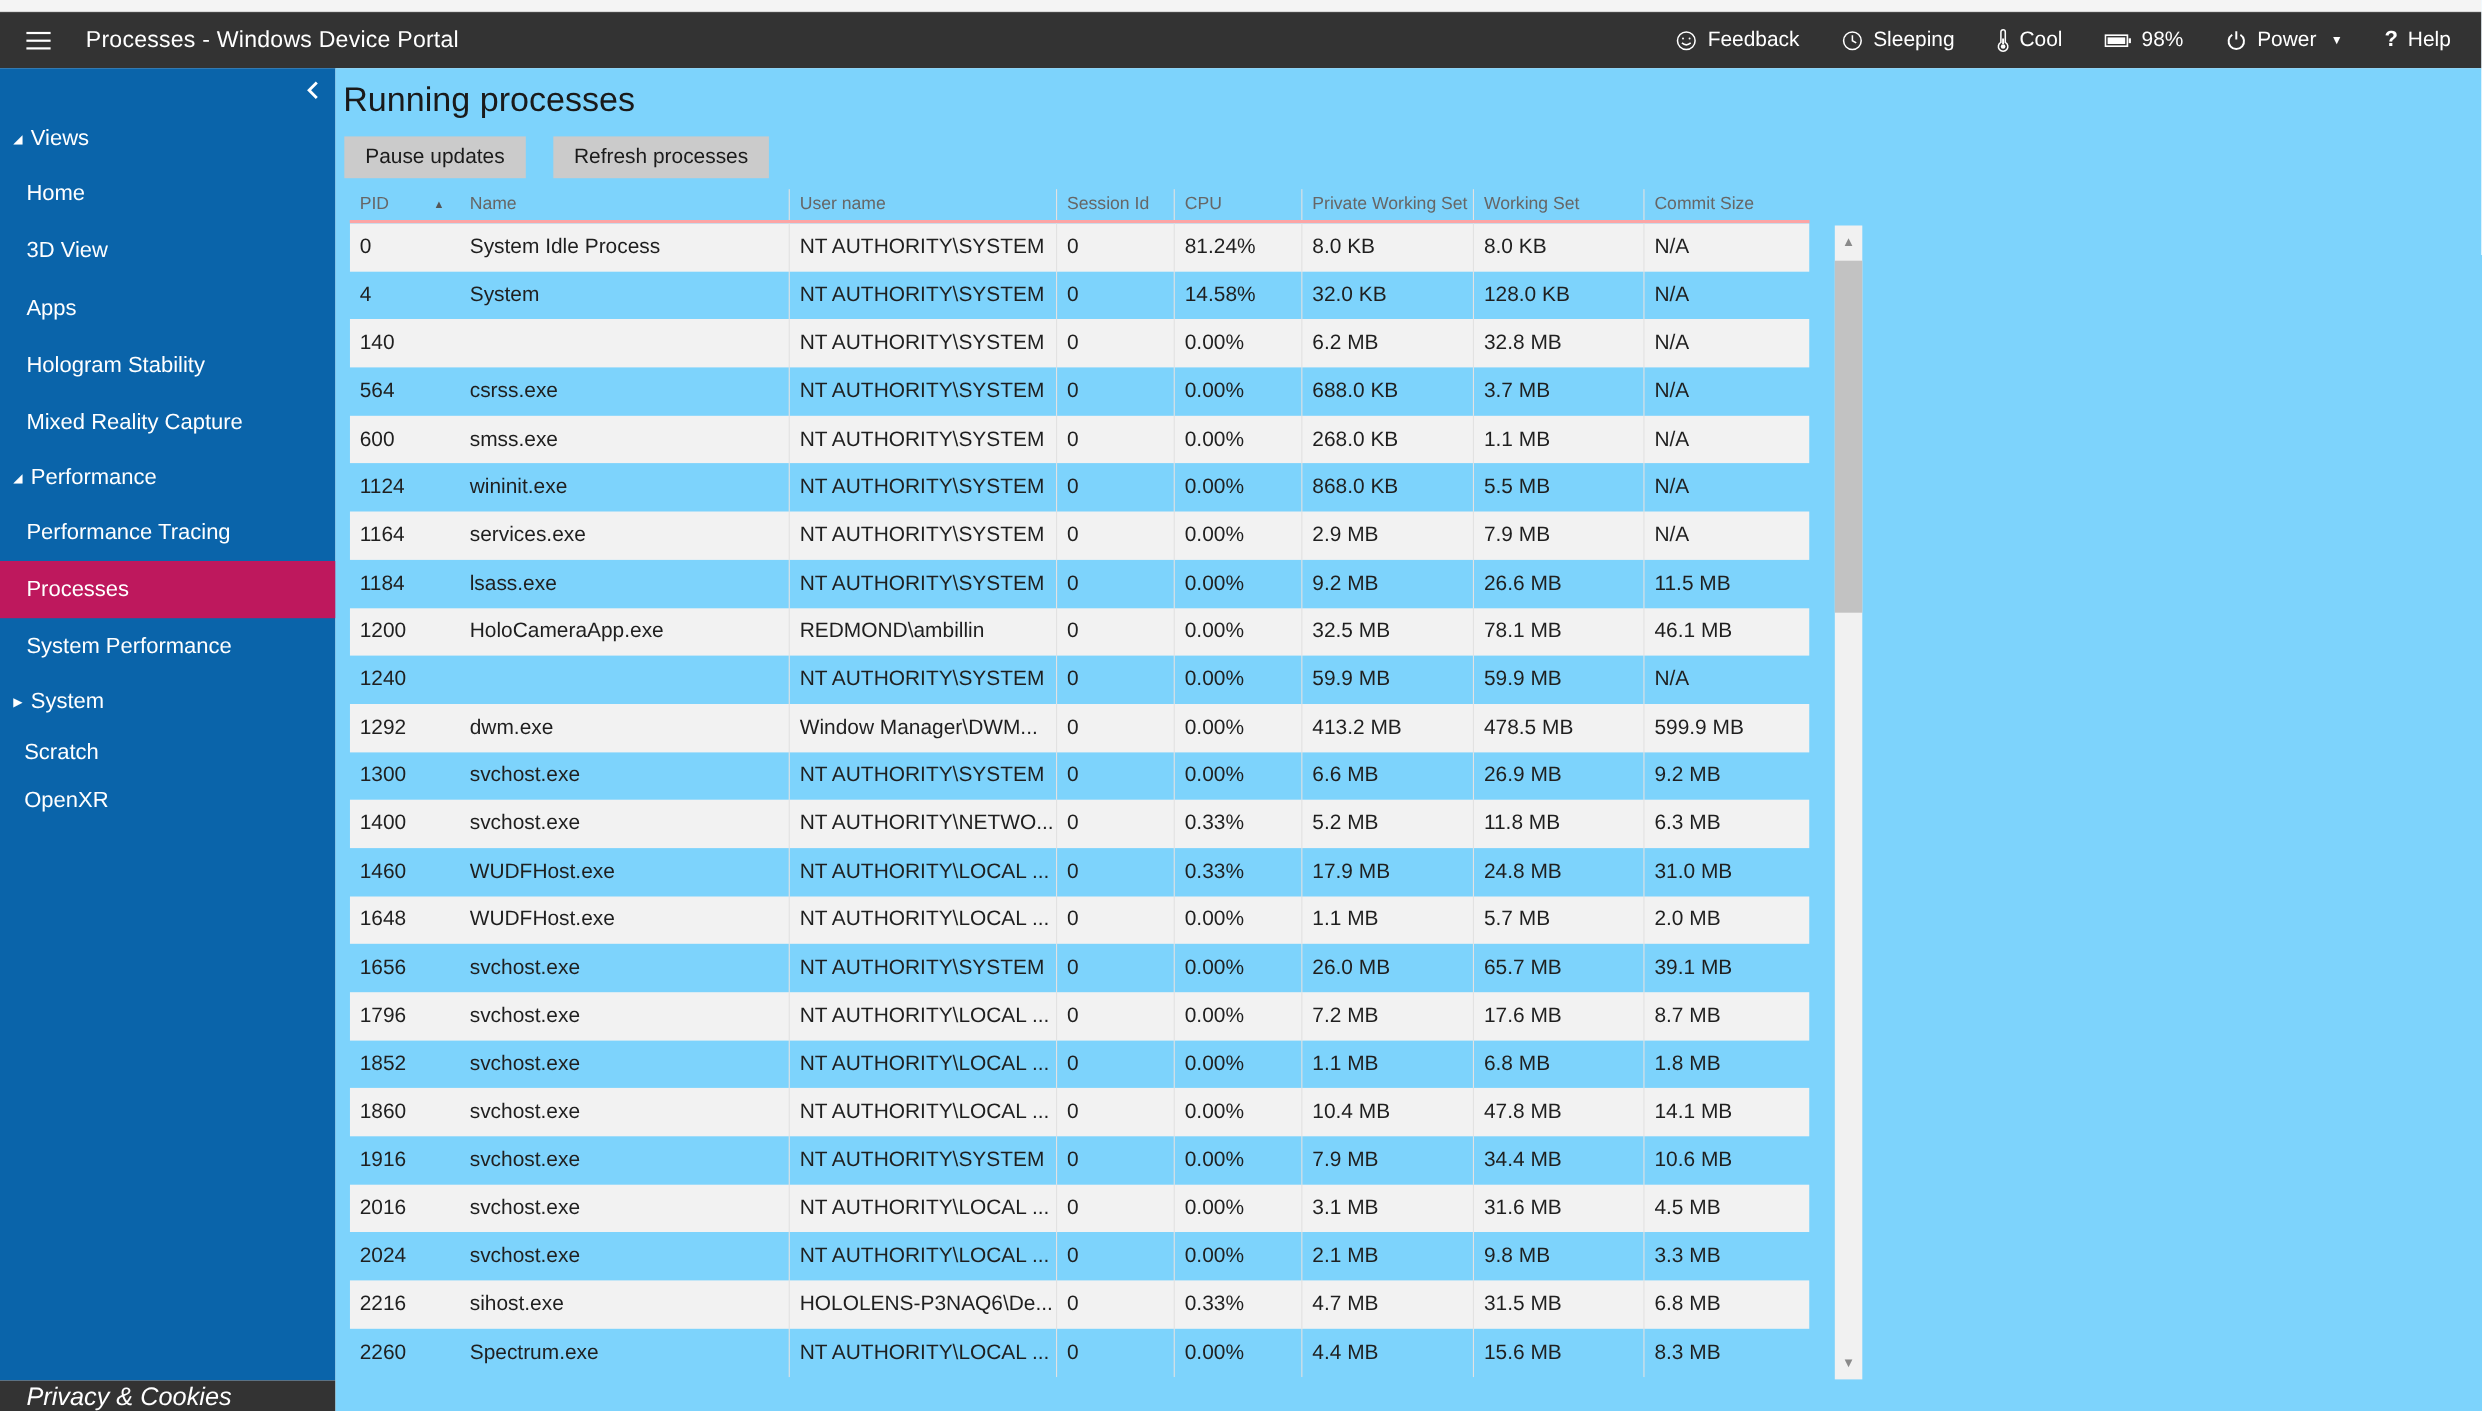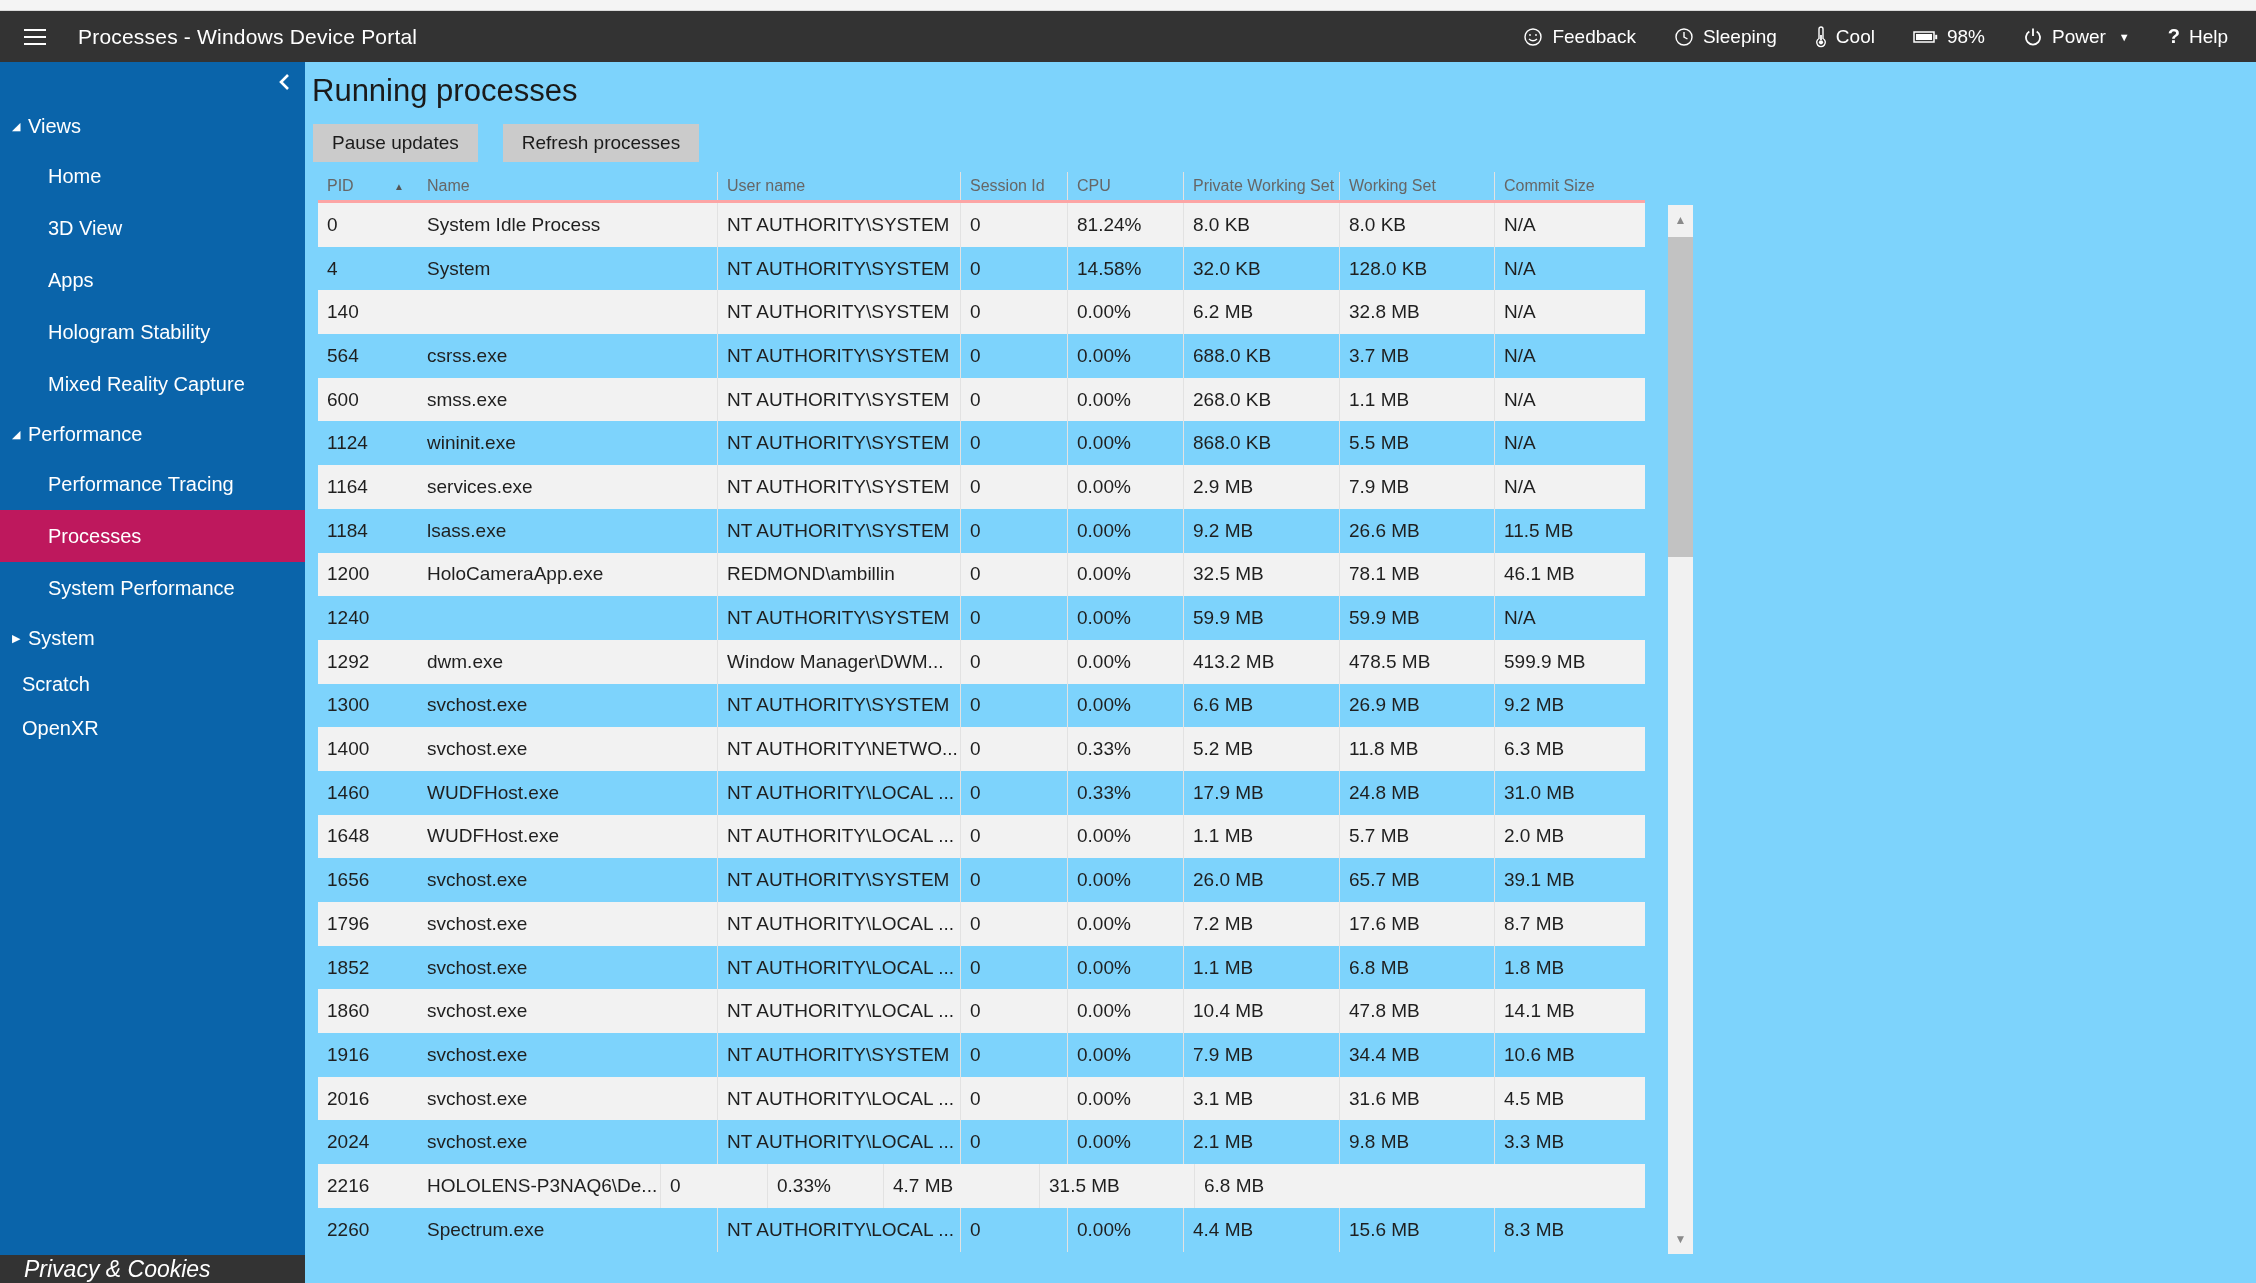--- a/index.html
+++ b/index.html
@@ -18,21 +18,21 @@
   .action .icn{display:flex;align-items:center;}
   .qmark{font-size:20px;font-weight:700;}
   .caret{font-size:11px;margin-left:4px;}
 
   
   .sidebar{position:absolute;left:0;top:62px;width:305px;height:1193px;background:#0a64aa;color:#fff;}
   .collapse-row{height:40px;display:flex;justify-content:flex-end;align-items:center;padding-right:14px;box-sizing:border-box;}
   .collapse-btn{cursor:pointer;display:flex;align-items:center;}
   .nav-item{display:flex;align-items:center;font-size:20px;cursor:pointer;box-sizing:border-box;}
   .nav-group{height:48px;padding-left:12px;}
-  .nav-child{height:52px;padding-left:48px;}
+  .nav-child{height:52px;padding-left:24px;}
   .nav-root{height:44px;padding-left:22px;}
   .nav-item.selected{background:#be185d;}
   .marker{font-size:11px;width:16px;flex:0 0 16px;display:inline-block;}
 
   .privacy-bar{position:absolute;left:0;top:1255px;width:305px;height:28px;background:#333333;color:#fff;
                display:flex;align-items:center;padding-left:24px;box-sizing:border-box;
                font-style:italic;font-size:23px;cursor:pointer;}
 
   
   .main{position:absolute;left:305px;top:62px;width:1951px;height:1221px;background:#7dd3fc;}
@@ -451,20 +451,21 @@
             <div class="td c1">svchost.exe</div>
             <div class="td c2">NT AUTHORITY\LOCAL ...</div>
             <div class="td c3">0</div>
             <div class="td c4">0.00%</div>
             <div class="td c5">2.1 MB</div>
             <div class="td c6">9.8 MB</div>
             <div class="td c7">3.3 MB</div>
           </div>
           <div class="row">
             <div class="td c0">2216</div>
+            <div class="td c1">sihost.exe</div>
             <div class="td c2">HOLOLENS-P3NAQ6\De...</div>
             <div class="td c3">0</div>
             <div class="td c4">0.33%</div>
             <div class="td c5">4.7 MB</div>
             <div class="td c6">31.5 MB</div>
             <div class="td c7">6.8 MB</div>
           </div>
           <div class="row">
             <div class="td c0">2260</div>
             <div class="td c1">Spectrum.exe</div>

